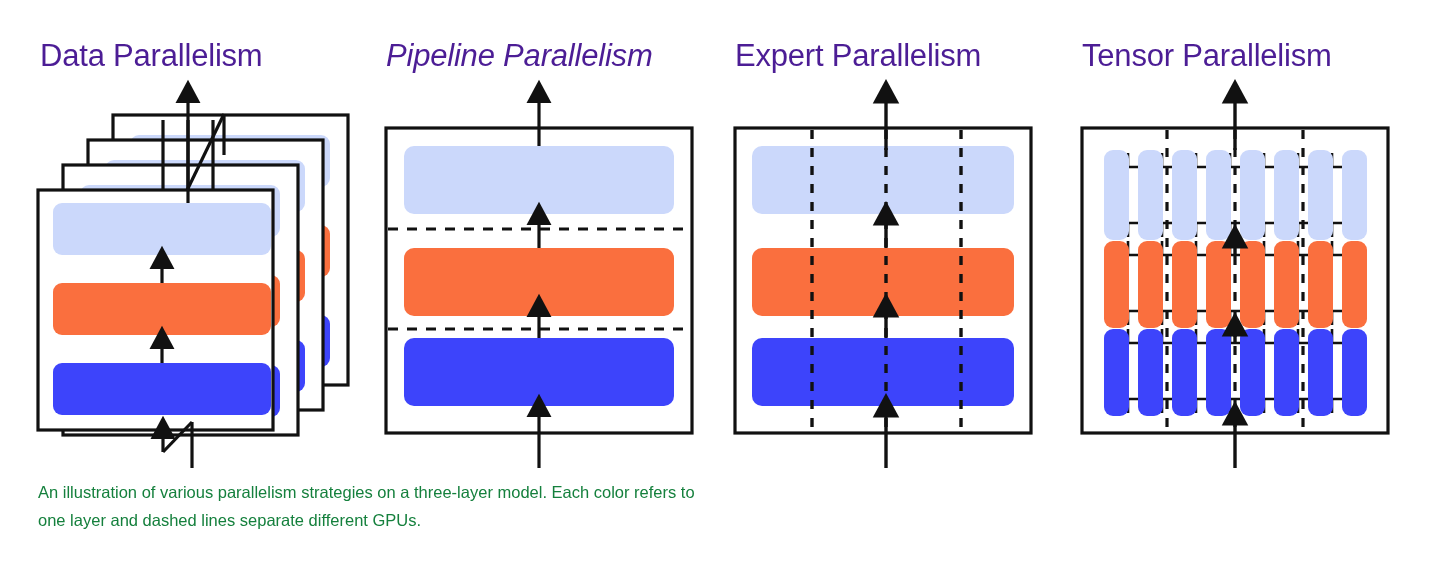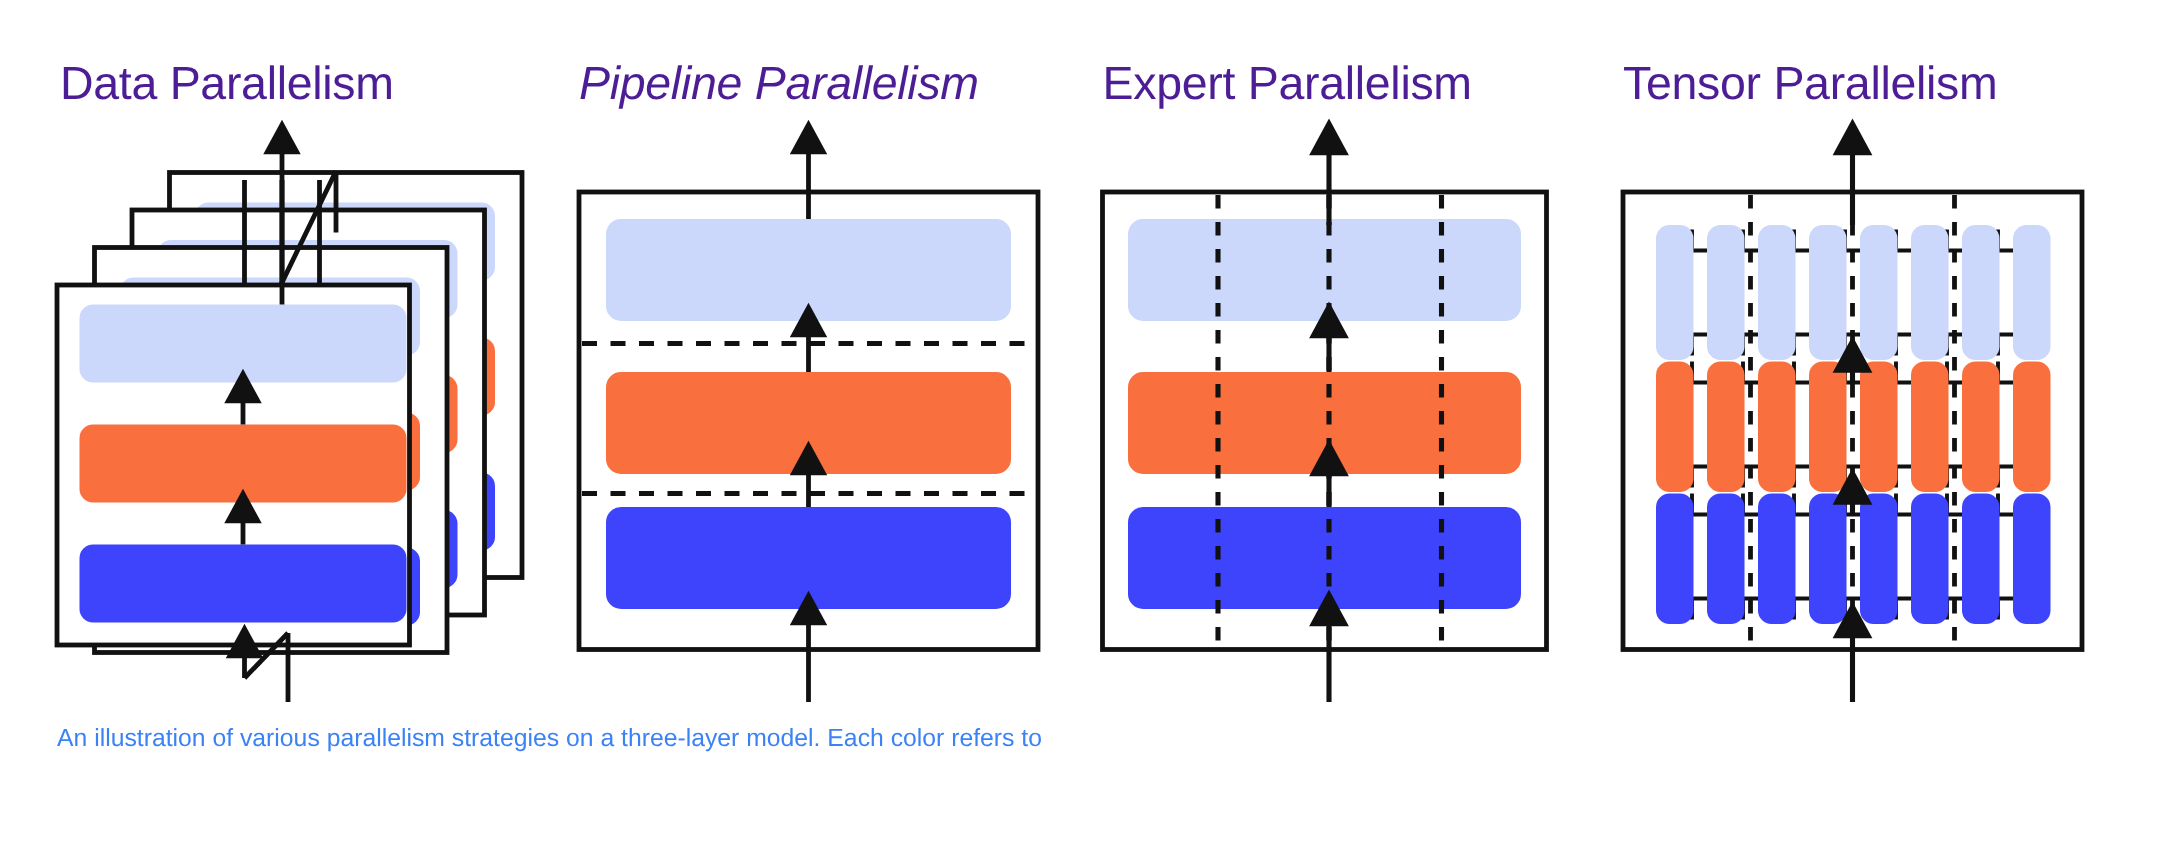--- a/index.html
+++ b/index.html
@@ -23,21 +23,21 @@
 
   .diagram{position:absolute;left:0;top:0;width:1456px;height:568px;}
 
   .caption{
     position:absolute;
     left:38px;
     top:478px;
     width:900px;
     font-size:16.5px;
     line-height:28px;
-    color:#3b82f6;
+    color:#15803d;
   }
   .caption div{white-space:nowrap;}
 </style>
 </head>
 <body>
 
 <div id="stage">
 
   <div class="panel-title" id="t0">Data Parallelism</div>
   <div class="panel-title" id="t1">Pipeline Parallelism</div>
@@ -228,15 +228,16 @@
         <path d="M1235,468 L1235,414"></path>
         <path d="M1235,343 L1235,325"></path>
         <path d="M1235,255 L1235,237"></path>
         <path d="M1235,150 L1235,92"></path>
       </g>
     </g>
   </svg>
 
   <div class="caption">
     <div>An illustration of various parallelism strategies on a three-layer model. Each color refers to</div>
+    <div>one layer and dashed lines separate different GPUs.</div>
   </div>
 
 </div>
 
 </body></html>

